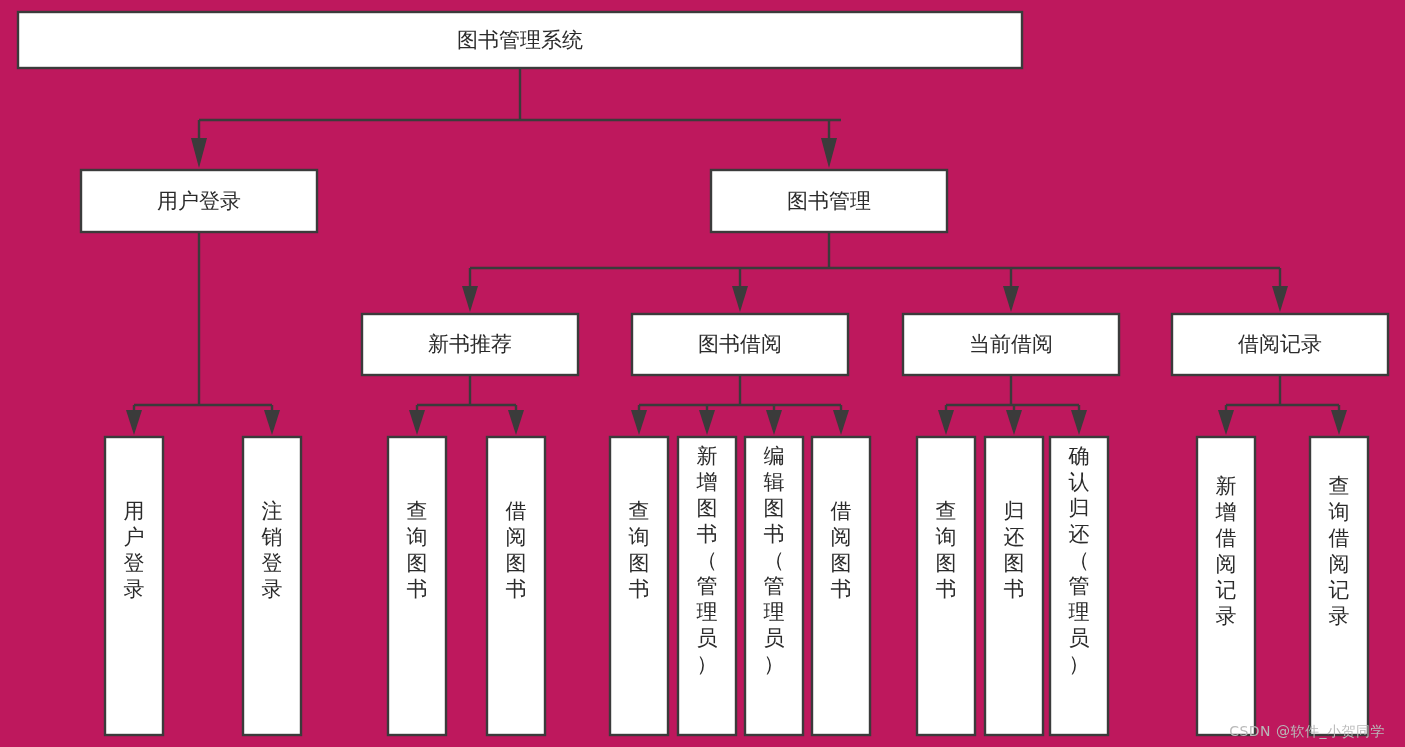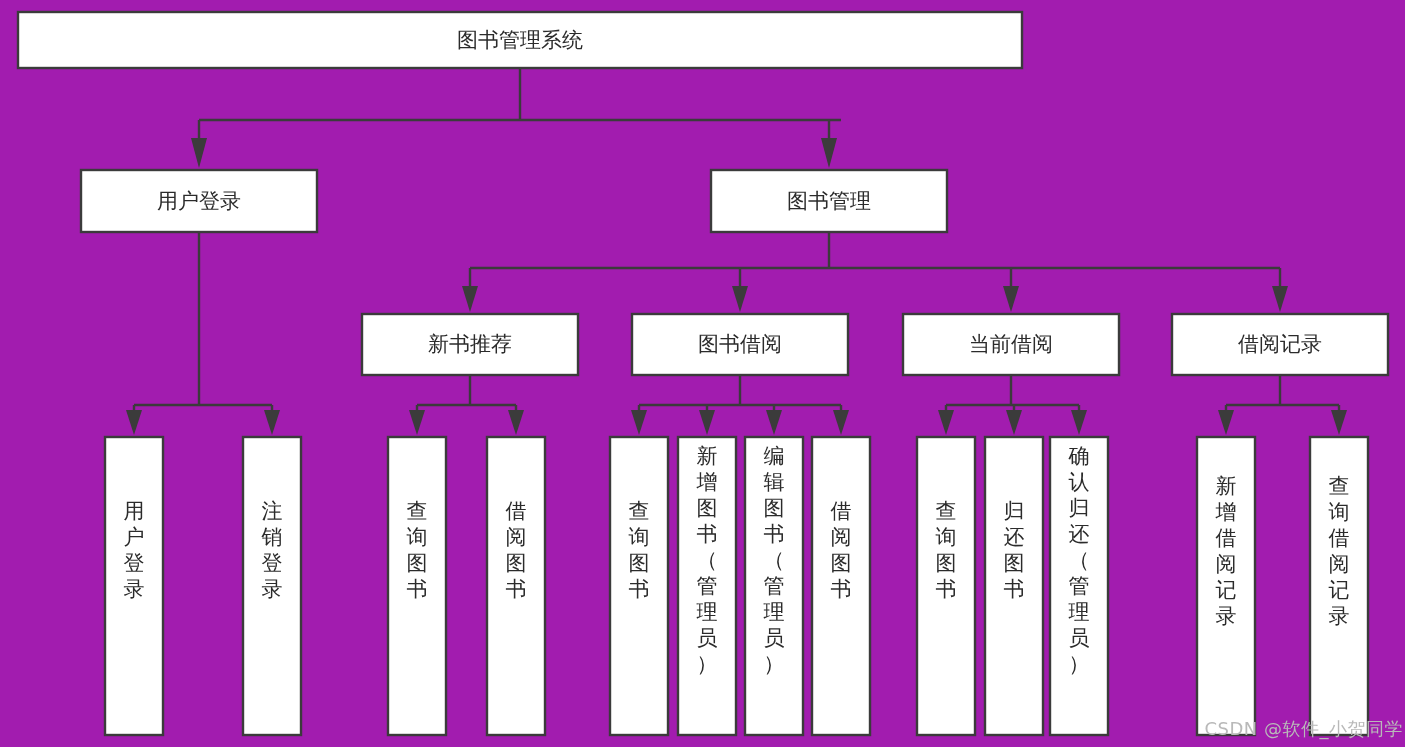--- a/index.html
+++ b/index.html
@@ -12,21 +12,21 @@
     font-family: "DejaVu Sans", "Liberation Sans", sans-serif;
     width: 1405px;
     height: 747px;
     overflow: hidden;
     position: relative;
   }
   #diagram-root {
     position: relative;
     width: 1405px;
     height: 747px;
-    background: #a21caf;
+    background: #be185d;
   }
   svg.diagram-canvas {
     position: absolute;
     top: 0;
     left: 0;
     width: 1405px;
     height: 747px;
     display: block;
   }
   .node-box {
@@ -52,24 +52,24 @@
     dominant-baseline: middle;
   }
   .node-label-vertical {
     fill: #2b2b2b;
     font-family: "DejaVu Sans", "Liberation Sans", sans-serif;
     font-size: 21px;
     text-anchor: middle;
   }
   .watermark-text {
     position: absolute;
-    right: 2px;
+    right: 20px;
     bottom: 6px;
     font-family: "DejaVu Sans", "Liberation Sans", sans-serif;
-    font-size: 18px;
+    font-size: 14px;
     color: #b9b9b9;
     white-space: nowrap;
     letter-spacing: 0.5px;
     pointer-events: none;
   }
 </style>
 </head>
 <body>
 
 <div id="diagram-root">

